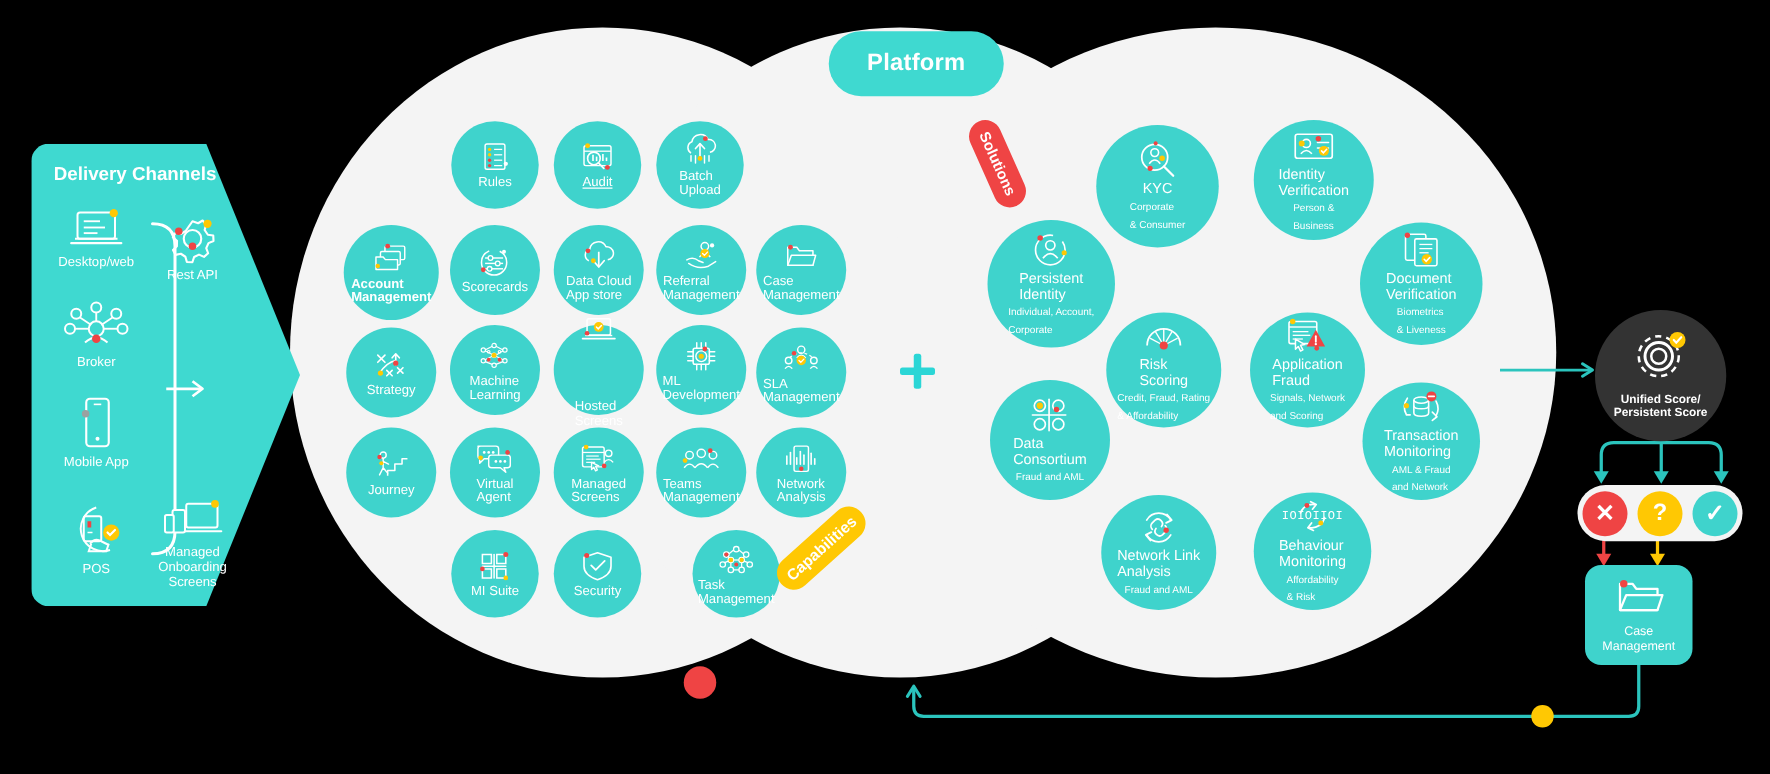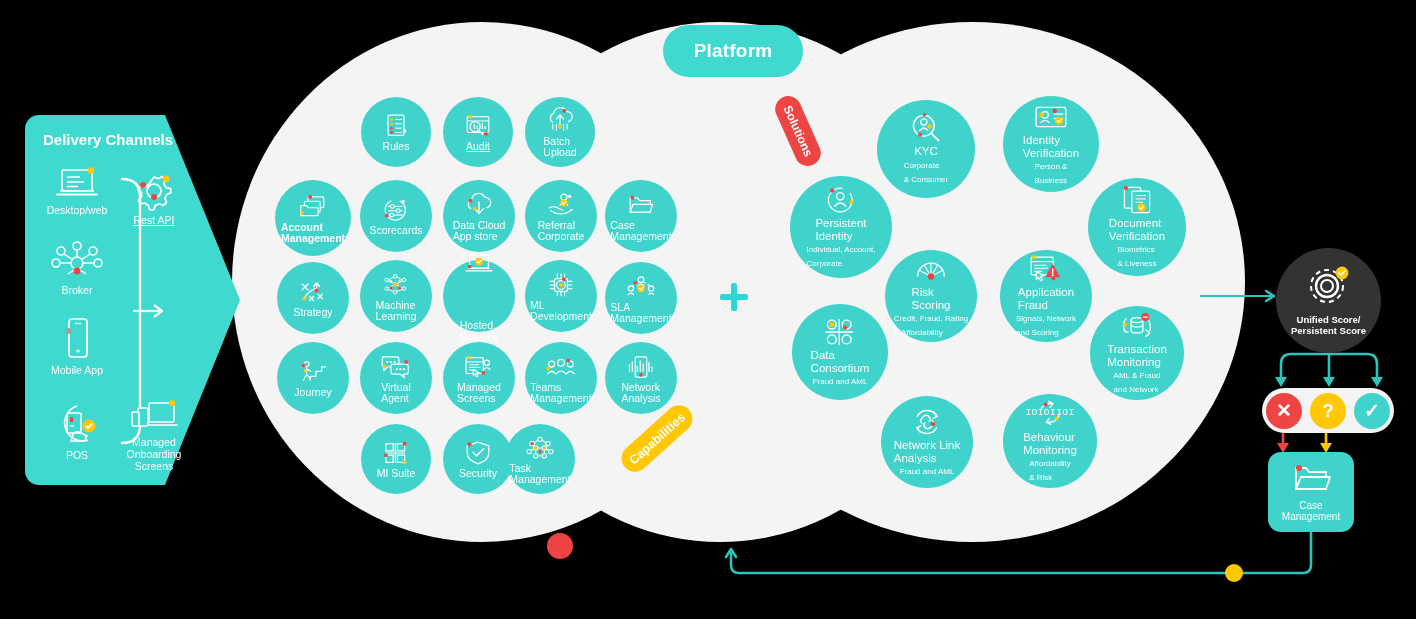--- a/index.html
+++ b/index.html
@@ -150,21 +150,21 @@
           <line x1="19" y1="24" x2="23" y2="24" stroke="#fff" stroke-width="1.2"></line>
           <path d="M 21 33 q 4 -5 9 -2 l 6 3" fill="none" stroke="#fff" stroke-width="1.6"></path>
           <path d="M 22 33 l -2 6 l 14 0 l 2 -6" fill="none" stroke="#fff" stroke-width="1.6"></path>
           <circle cx="38" cy="24" r="6.5" fill="#ffc803"></circle>
           <path d="M 35 24 l 2 2 l 4 -4" stroke="#fff" stroke-width="1.7" fill="none" stroke-linecap="round"></path>
         </svg>
       </div>
       <div class="lbl">POS</div>
     </div>
 
-    <div class="dc-item" style="left:83px;top:50px;text-decoration:underline;">
+    <div class="dc-item" style="left:83px;top:50px;">
       <div class="dc-ico">
         <svg width="42" height="40" viewBox="0 0 42 40">
           <path d="M21 6 l4.5 1.6 3.6 -2.2 2.8 3.4 -1.2 4.2 2.6 3.8 4.3 .6 .2 4.4 -4 1.7 -1.8 4 1.5 4.1 -3.3 2.9 -4 -1.8 -3.9 1.9 -1.4 4.2 -4.4 -.2 -1.2 -4.2 -3.6 -2.4 -4.3 .9 -2 -3.9 3.1 -3 .1 -4.4 -3.3 -2.8 2.3 -3.8 4.2 1.1 3.7 -2.3 z" fill="none" stroke="#fff" stroke-width="1.7" stroke-linejoin="round"></path>
           <circle cx="21" cy="20" r="7" fill="none" stroke="#fff" stroke-width="1.7"></circle>
           <circle cx="33" cy="8" r="3.3" fill="#ffc803"></circle>
           <circle cx="10" cy="14" r="3" fill="#ef4444"></circle>
           <circle cx="21" cy="26" r="3" fill="#ef4444"></circle>
         </svg>
       </div>
       <div class="lbl">Rest API</div>
@@ -292,21 +292,21 @@
             <circle cx="24" cy="5" r="4.2" fill="none" stroke="#fff" stroke-width="1.6"></circle>
             <path d="M 18 17 q 6 -8 12 0" fill="none" stroke="#fff" stroke-width="1.6"></path>
             <path d="M 4 20 q 7 -4 13 1 l 5 2" fill="none" stroke="#fff" stroke-width="1.7" stroke-linecap="round"></path>
             <path d="M 6 24 q 10 7 22 3 l 8 -5" fill="none" stroke="#fff" stroke-width="1.7" stroke-linecap="round"></path>
             <circle cx="24" cy="13" r="5" fill="#ffc803"></circle>
             <path d="M 21.5 13 l 2 2 l 3.4 -3.6" stroke="#fff" stroke-width="1.5" fill="none" stroke-linecap="round"></path>
             <circle cx="32" cy="4" r="2.4" fill="#fff"></circle>
           </svg>
         </div>
         <div class="t">Referral
-Corporate</div>
+Management</div>
       </div>
       <div class="node cap" style="left: 605px; top: 180px; width: 72px; height: 72px; z-index: 12;">
         <div class="ico" style="transform: scale(0.72); height: 30px;">
           <svg width="40" height="30" viewBox="0 0 40 30">
             <path d="M 5 25 L 5 5 L 15 5 L 18 9 L 33 9 L 33 25 Z" fill="none" stroke="#fff" stroke-width="1.7" stroke-linejoin="round"></path>
             <path d="M 5 25 L 9 14 L 36 14 L 33 25 Z" fill="#3fd3cc" stroke="#fff" stroke-width="1.7" stroke-linejoin="round"></path>
             <circle cx="8" cy="5" r="2.7" fill="#ef4444"></circle>
           </svg>
         </div>
         <div class="t">Case
@@ -533,21 +533,21 @@
       <div class="node cap" style="left: 443px; top: 424px; width: 70px; height: 70px; z-index: 12;">
         <div class="ico" style="transform: scale(0.72); height: 30px;">
           <svg width="36" height="34" viewBox="0 0 36 34">
             <path d="M 18 2 L 33 7 L 33 17 q 0 10 -15 15 Q 3 27 3 17 L 3 7 Z" fill="none" stroke="#fff" stroke-width="1.8" stroke-linejoin="round"></path>
             <path d="M 11 16 l 5 5 l 10 -10" fill="none" stroke="#fff" stroke-width="2" stroke-linecap="round" stroke-linejoin="round"></path>
             <circle cx="6" cy="5" r="2.8" fill="#ef4444"></circle>
           </svg>
         </div>
         <div class="t">Security</div>
       </div>
-      <div class="node cap" style="left: 505px; top: 424px; width: 70px; height: 70px; z-index: 12;">
+      <div class="node cap" style="left: 554px; top: 424px; width: 70px; height: 70px; z-index: 12;">
         <div class="ico" style="transform: scale(0.72); height: 30px;">
           <svg width="38" height="32" viewBox="0 0 38 32">
             <g fill="none" stroke="#fff" stroke-width="1.4">
               <circle cx="19" cy="4" r="3"></circle>
               <circle cx="8" cy="10" r="3"></circle>
               <circle cx="30" cy="10" r="3"></circle>
               <circle cx="4" cy="21" r="3"></circle>
               <circle cx="34" cy="21" r="3"></circle>
               <circle cx="13" cy="16" r="3"></circle>
               <circle cx="25" cy="16" r="3"></circle>

